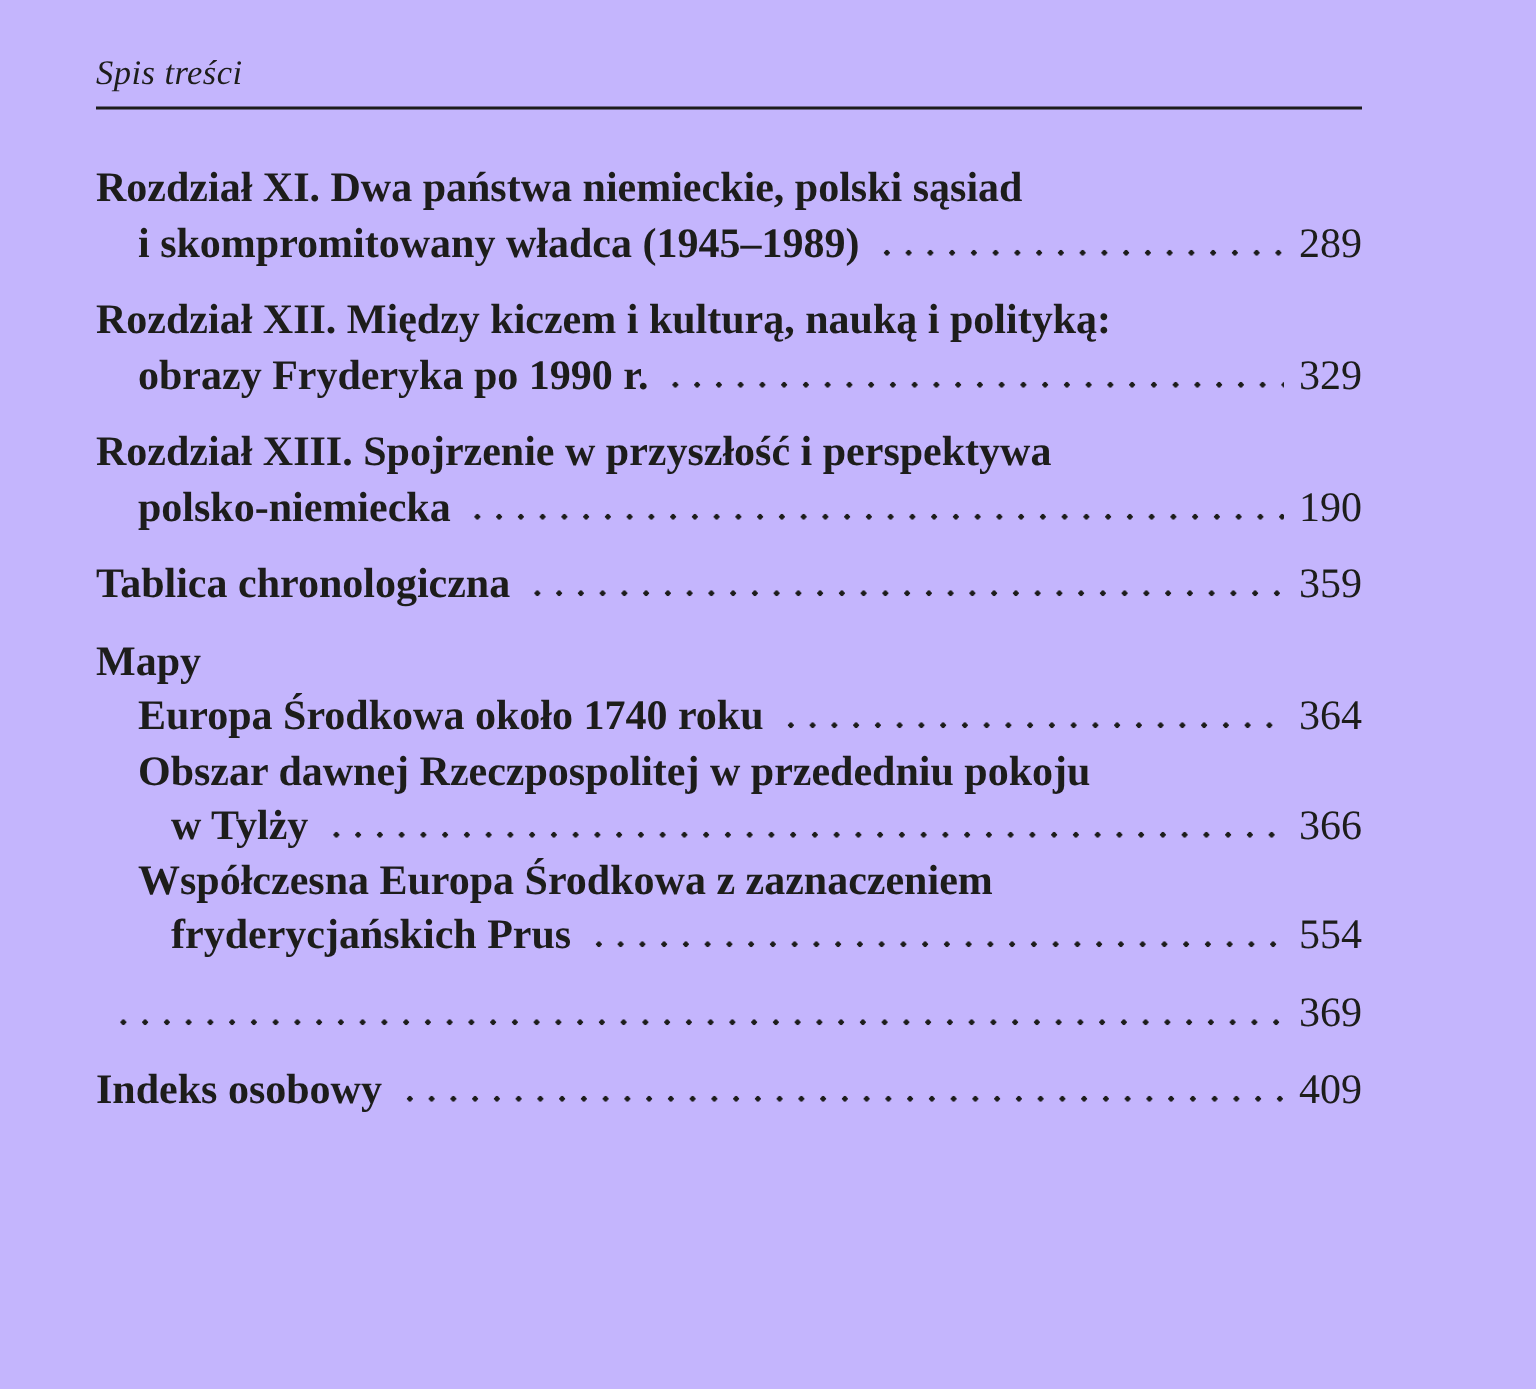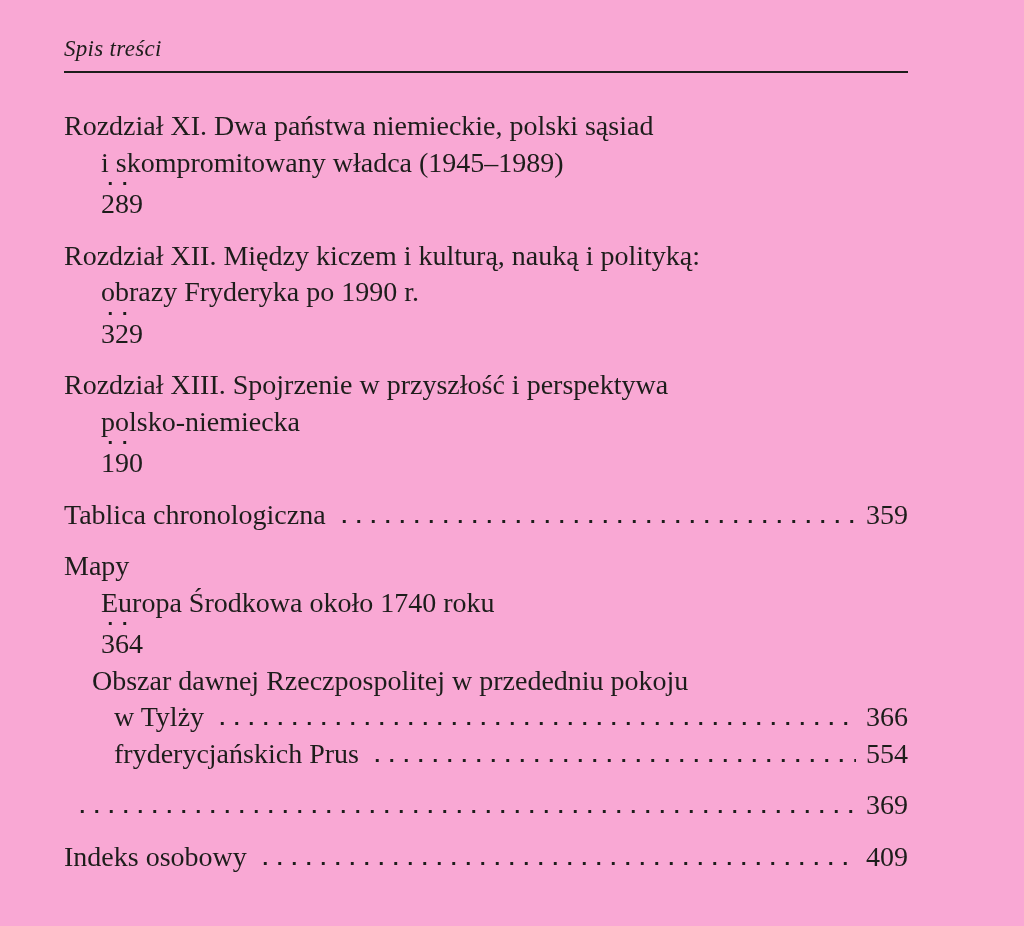--- a/index.html
+++ b/index.html
@@ -12,21 +12,21 @@
     height: 926px;
     overflow: hidden;
     font-family: "Liberation Serif", "DejaVu Serif", serif;
     color: #1d1d1b;
   }
   .page {
     box-sizing: border-box;
     width: 1024px;
     height: 926px;
     padding: 36px 116px 0 64px;
-    background: #f9a8d4;
+    background: #c4b5fd;
   }
   .running-head {
     font-style: italic;
     font-size: 23px;
     line-height: 26px;
     letter-spacing: 0.3px;
   }
   .head-rule {
     border: none;
     border-top: 2px solid #1d1d1b;
@@ -38,24 +38,25 @@
     line-height: 36.5px;
   }
   .entry {
     margin-bottom: 15px;
   }
   .line {
     display: flex;
     align-items: baseline;
   }
   .indent-0 { padding-left: 0; }
-  .indent-1 { padding-left: 28px; flex-direction: column; }
+  .indent-1 { padding-left: 28px; }
   .indent-2 { padding-left: 50px; text-align: center; }
   .line-text {
     white-space: nowrap;
+    font-weight: bold;
   }
   .leader {
     flex: 1 1 auto;
     min-width: 30px;
     height: 5px;
     margin: 0 10px 0 9px;
     background-image: radial-gradient(circle, #1d1d1b 1.7px, rgba(0,0,0,0) 1.9px);
     background-size: 14.5px 5px;
     background-repeat: repeat-x;
     background-position: 2px 100%;
@@ -118,20 +119,23 @@
           <span class="page-num">364</span>
         </div>
         <div class="line indent-1">
           <span class="line-text">Obszar dawnej Rzeczpospolitej w przededniu pokoju</span>
         </div>
         <div class="line indent-2">
           <span class="line-text">w Tylży</span>
           <span class="leader"></span>
           <span class="page-num">366</span>
         </div>
+        <div class="line indent-1">
+          <span class="line-text">Współczesna Europa Środkowa z zaznaczeniem</span>
+        </div>
         <div class="line indent-2">
           <span class="line-text">fryderycjańskich Prus</span>
           <span class="leader"></span>
           <span class="page-num">554</span>
         </div>
       </div>
       <div class="entry">
         <div class="line indent-0">
           <span class="leader"></span>
           <span class="page-num">369</span>

